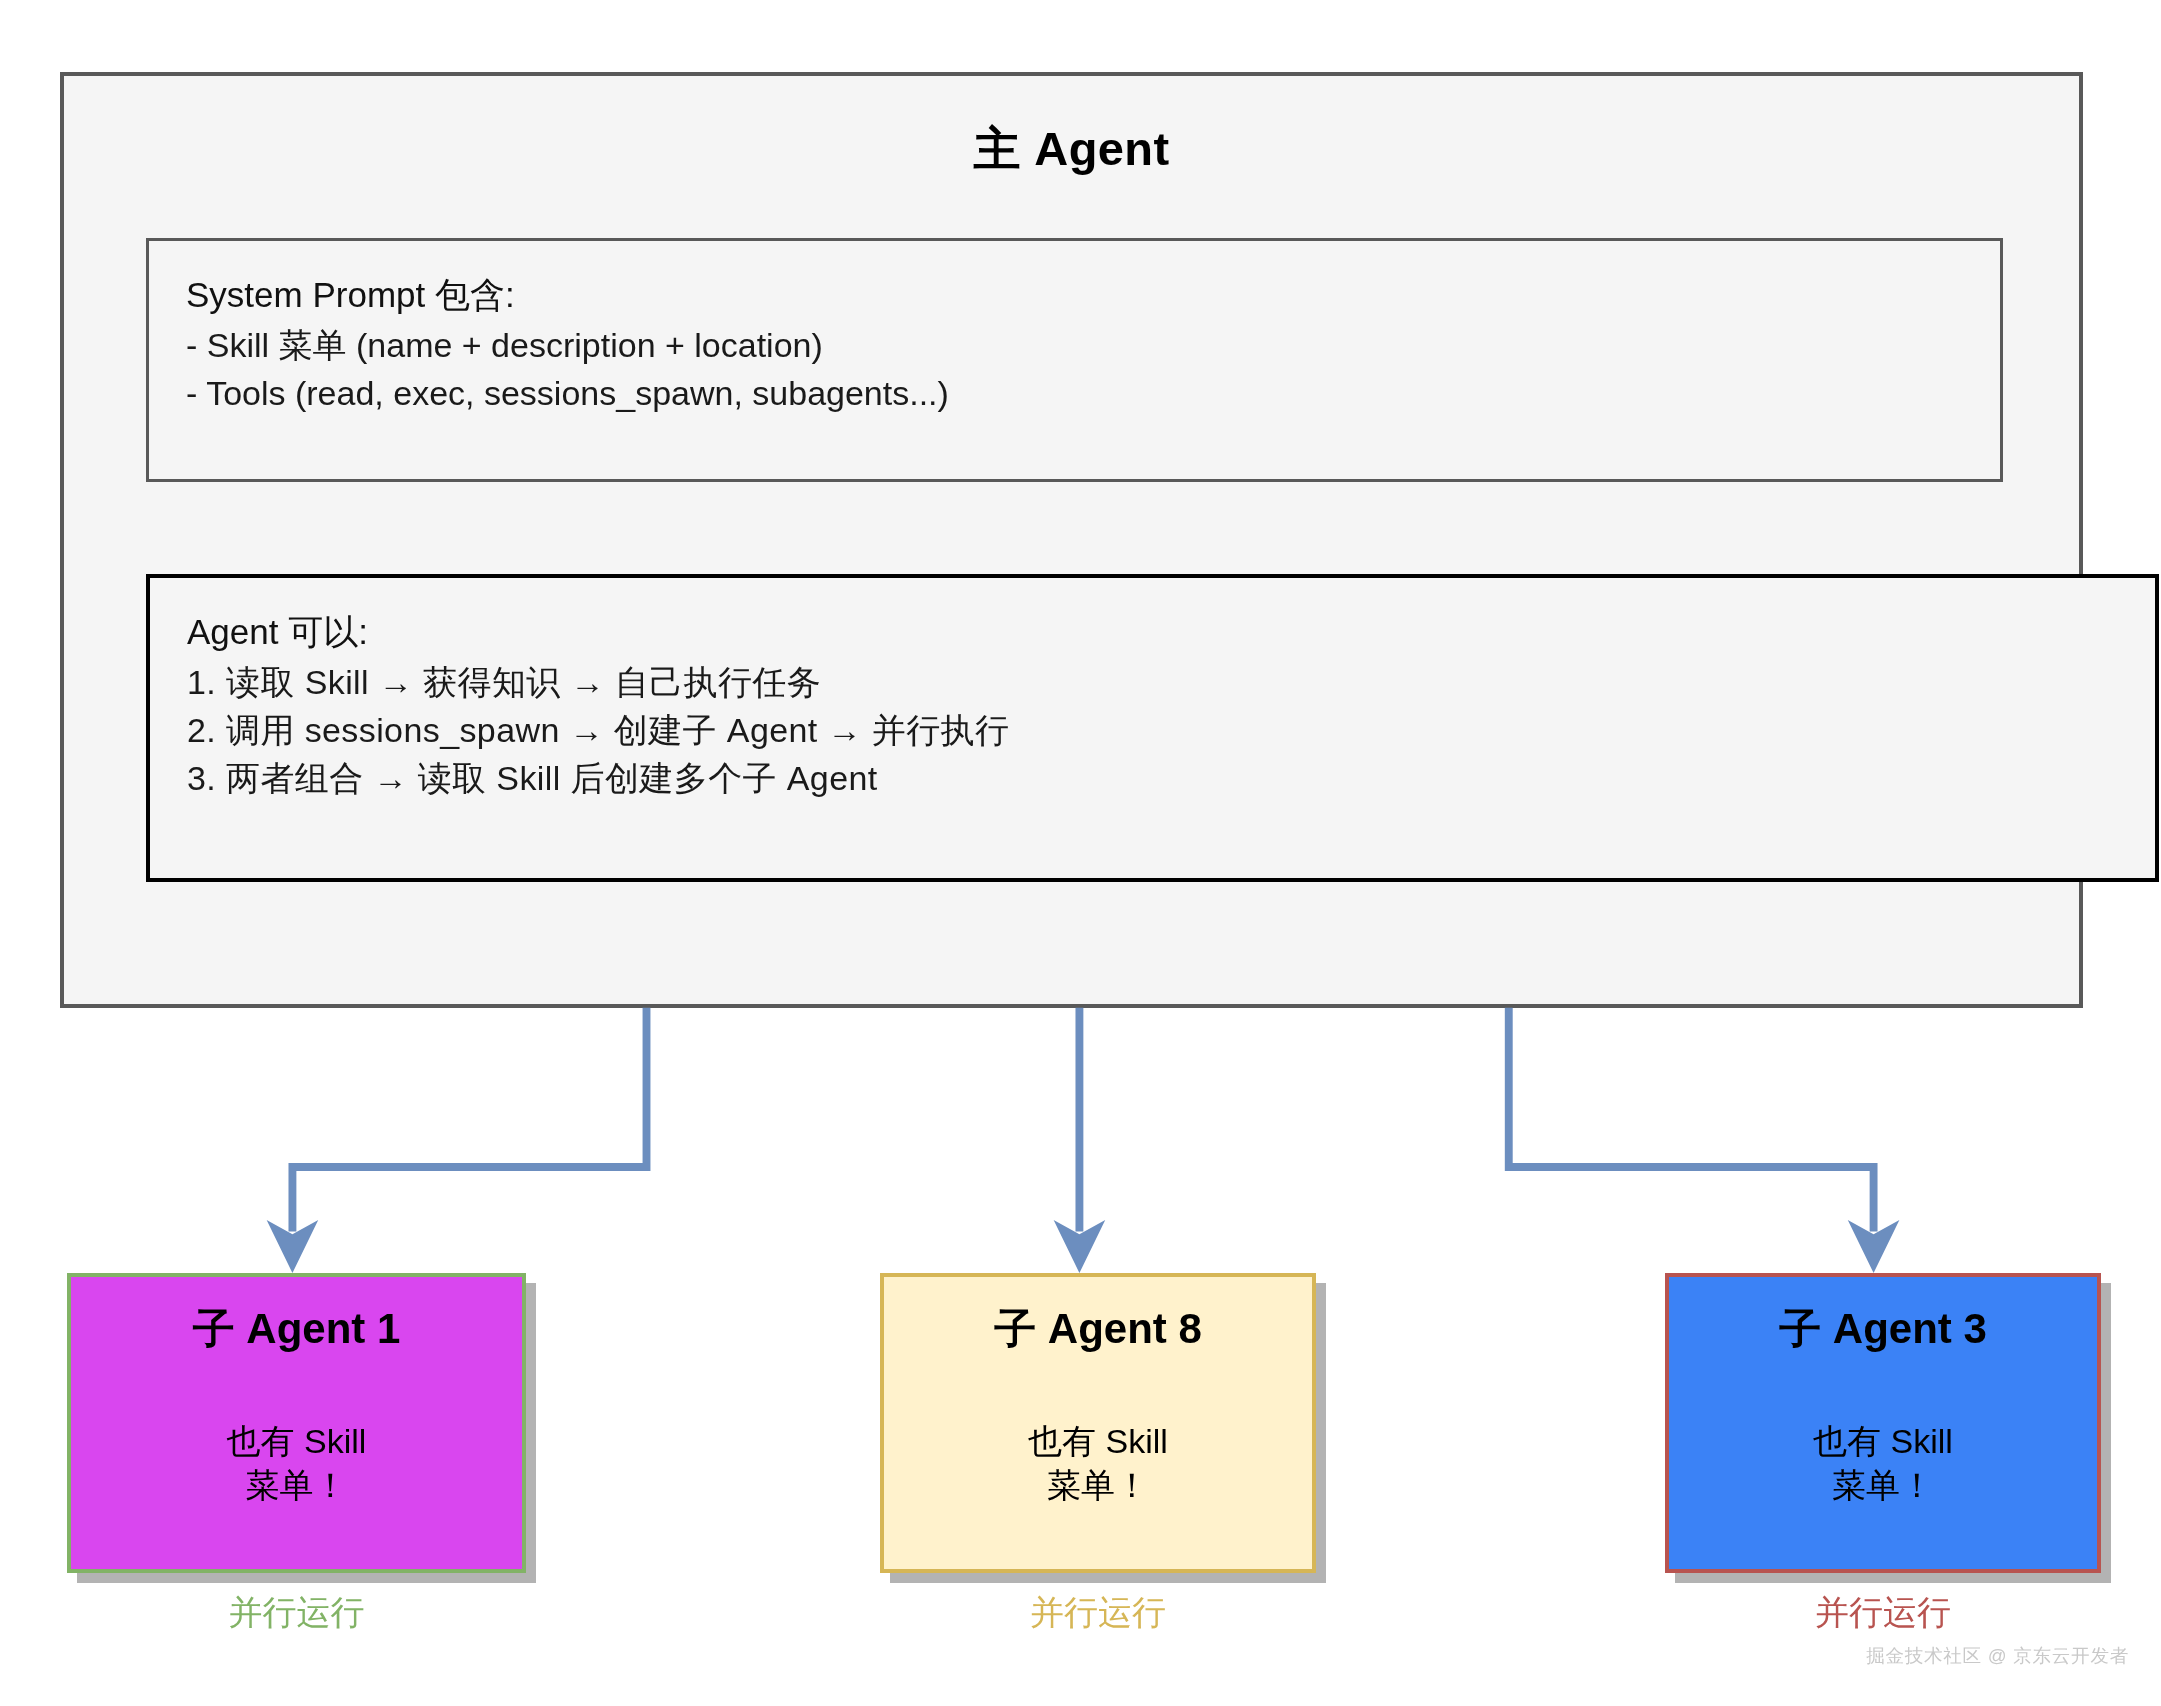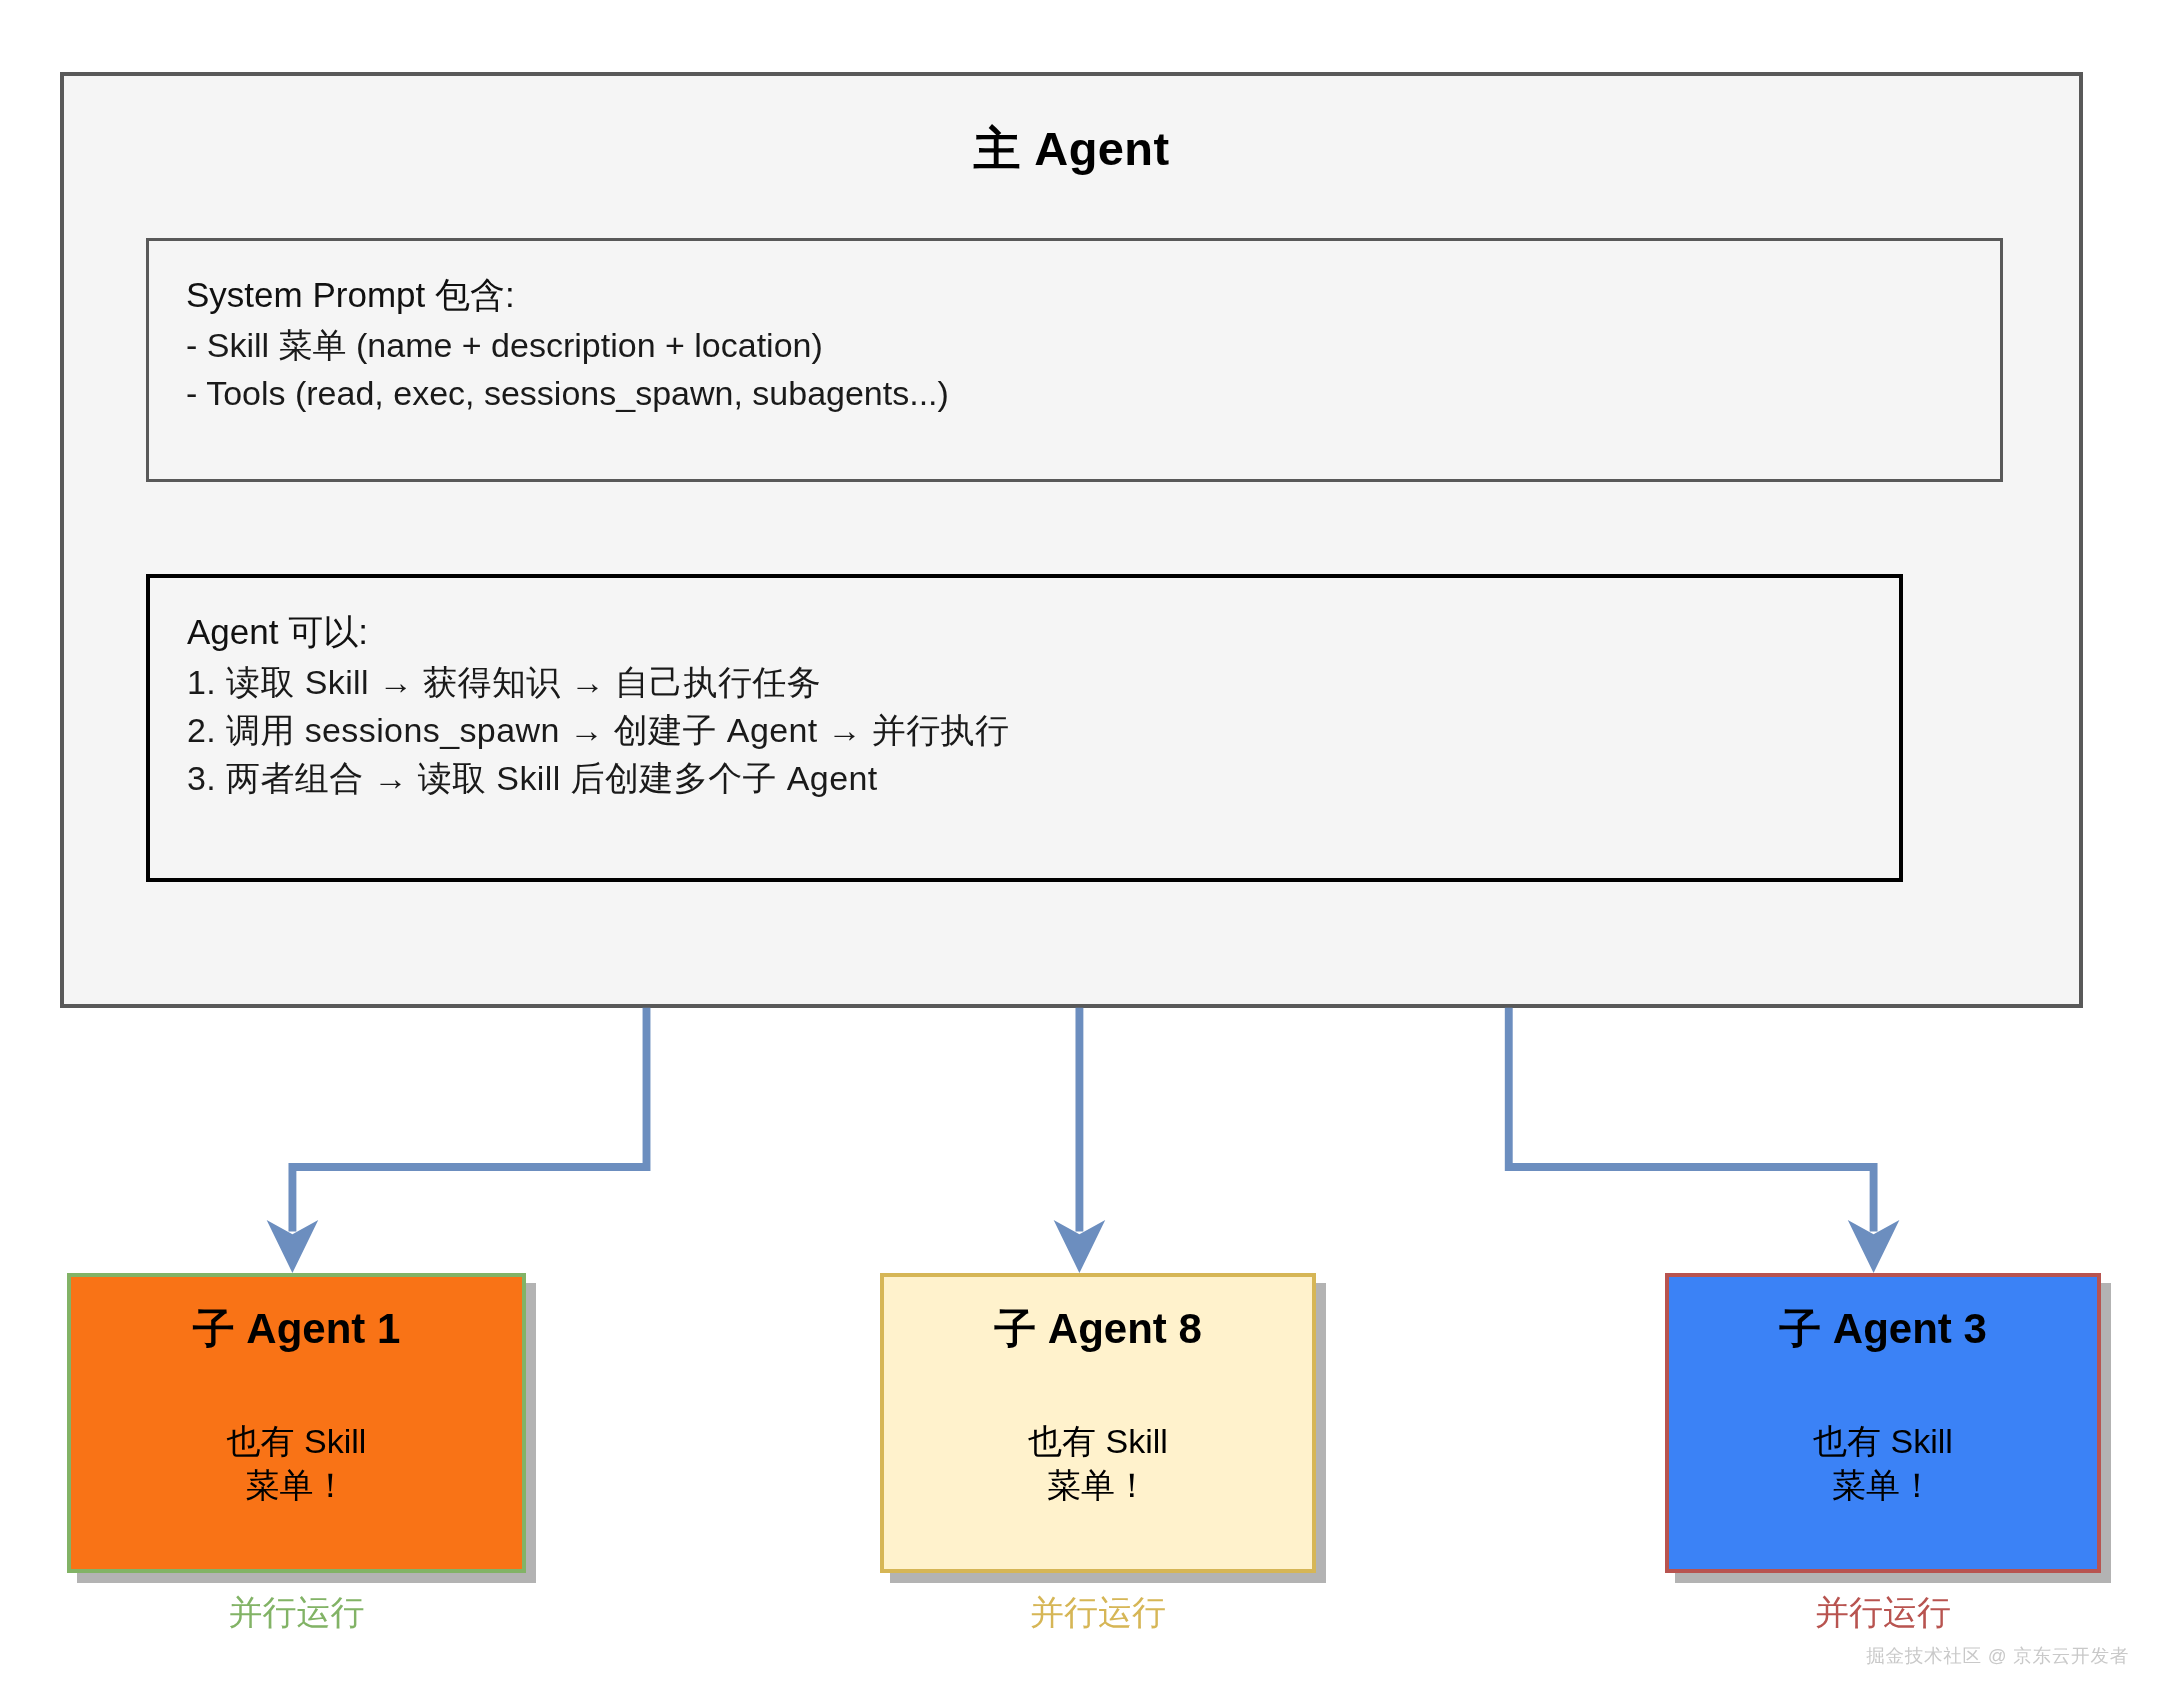--- a/index.html
+++ b/index.html
@@ -52,21 +52,21 @@
     left: 82px;
     top: 162px;
     width: 1857px;
     height: 244px;
     border: 3.6px solid #595959;
   }
 
   .box-agent-can {
     left: 82px;
     top: 498px;
-    width: 1757px;
+    width: 2013px;
     height: 308px;
     border: 4.3px solid #000000;
   }
 
   .box-inner-pad {
     position: absolute;
     left: 37px;
     top: 29px;
     right: 21.5px;
   }
@@ -138,21 +138,21 @@
     position: absolute;
     text-align: center;
     font-size: 34px;
     font-weight: normal;
     white-space: nowrap;
   }
 
   
   .c1-shadow { left: 77px;  top: 1283px; width: 459px; height: 300px; }
   .c1-box    { left: 67px;   top: 1273px; width: 459px; height: 300px;
-               background: #f97316; border-color: #82b366; }
+               background: #d946ef; border-color: #82b366; }
   .c1-cap    { left: 67px;   top: 1590px; width: 459px; color: #82b366; }
 
   
   .c2-shadow { left: 890px; top: 1283px; width: 436px; height: 300px; }
   .c2-box    { left: 880px; top: 1273px; width: 436px; height: 300px;
                background: #fff2cc; border-color: #d6b656; }
   .c2-cap    { left: 880px; top: 1590px; width: 436px; color: #d6b656; }
 
   
   .c3-shadow { left: 1675px; top: 1283px; width: 436px; height: 300px; }

